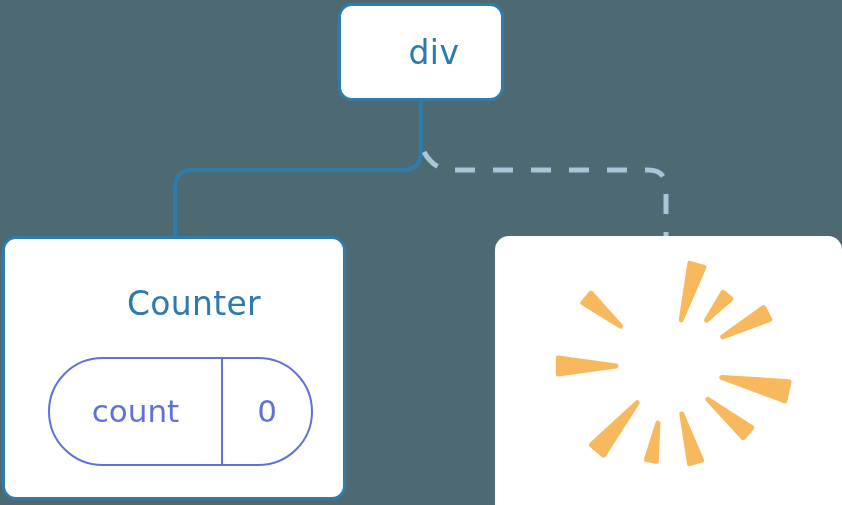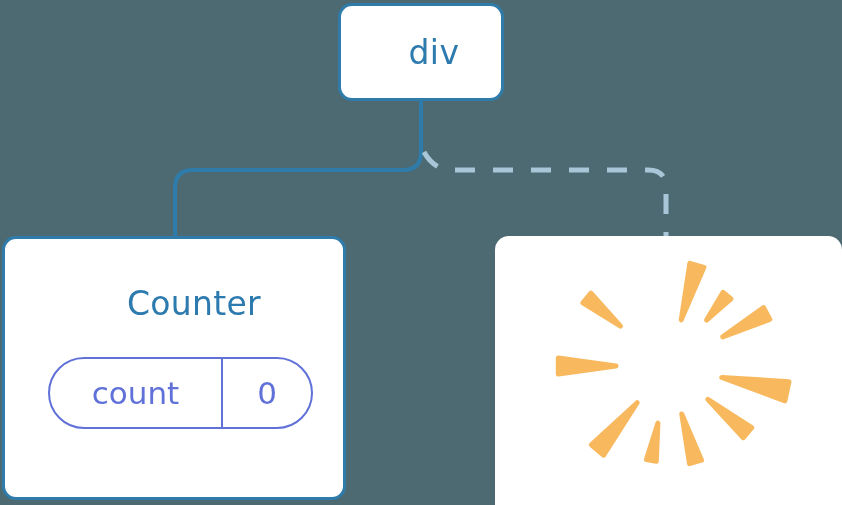--- a/index.html
+++ b/index.html
@@ -85,21 +85,21 @@
     line-height: 1;
     padding-left: 40px;
   }
 
   
   .state-pill {
     position: absolute;
     left: 43px;
     top: 118px;
     width: 265px;
-    height: 72px;
+    height: 109px;
     border: 2px solid #6071d8;
     border-radius: 999px;
     box-sizing: border-box;
     display: flex;
     align-items: stretch;
   }
   .state-key {
     flex: 0 0 173px;
     display: flex;
     align-items: center;

